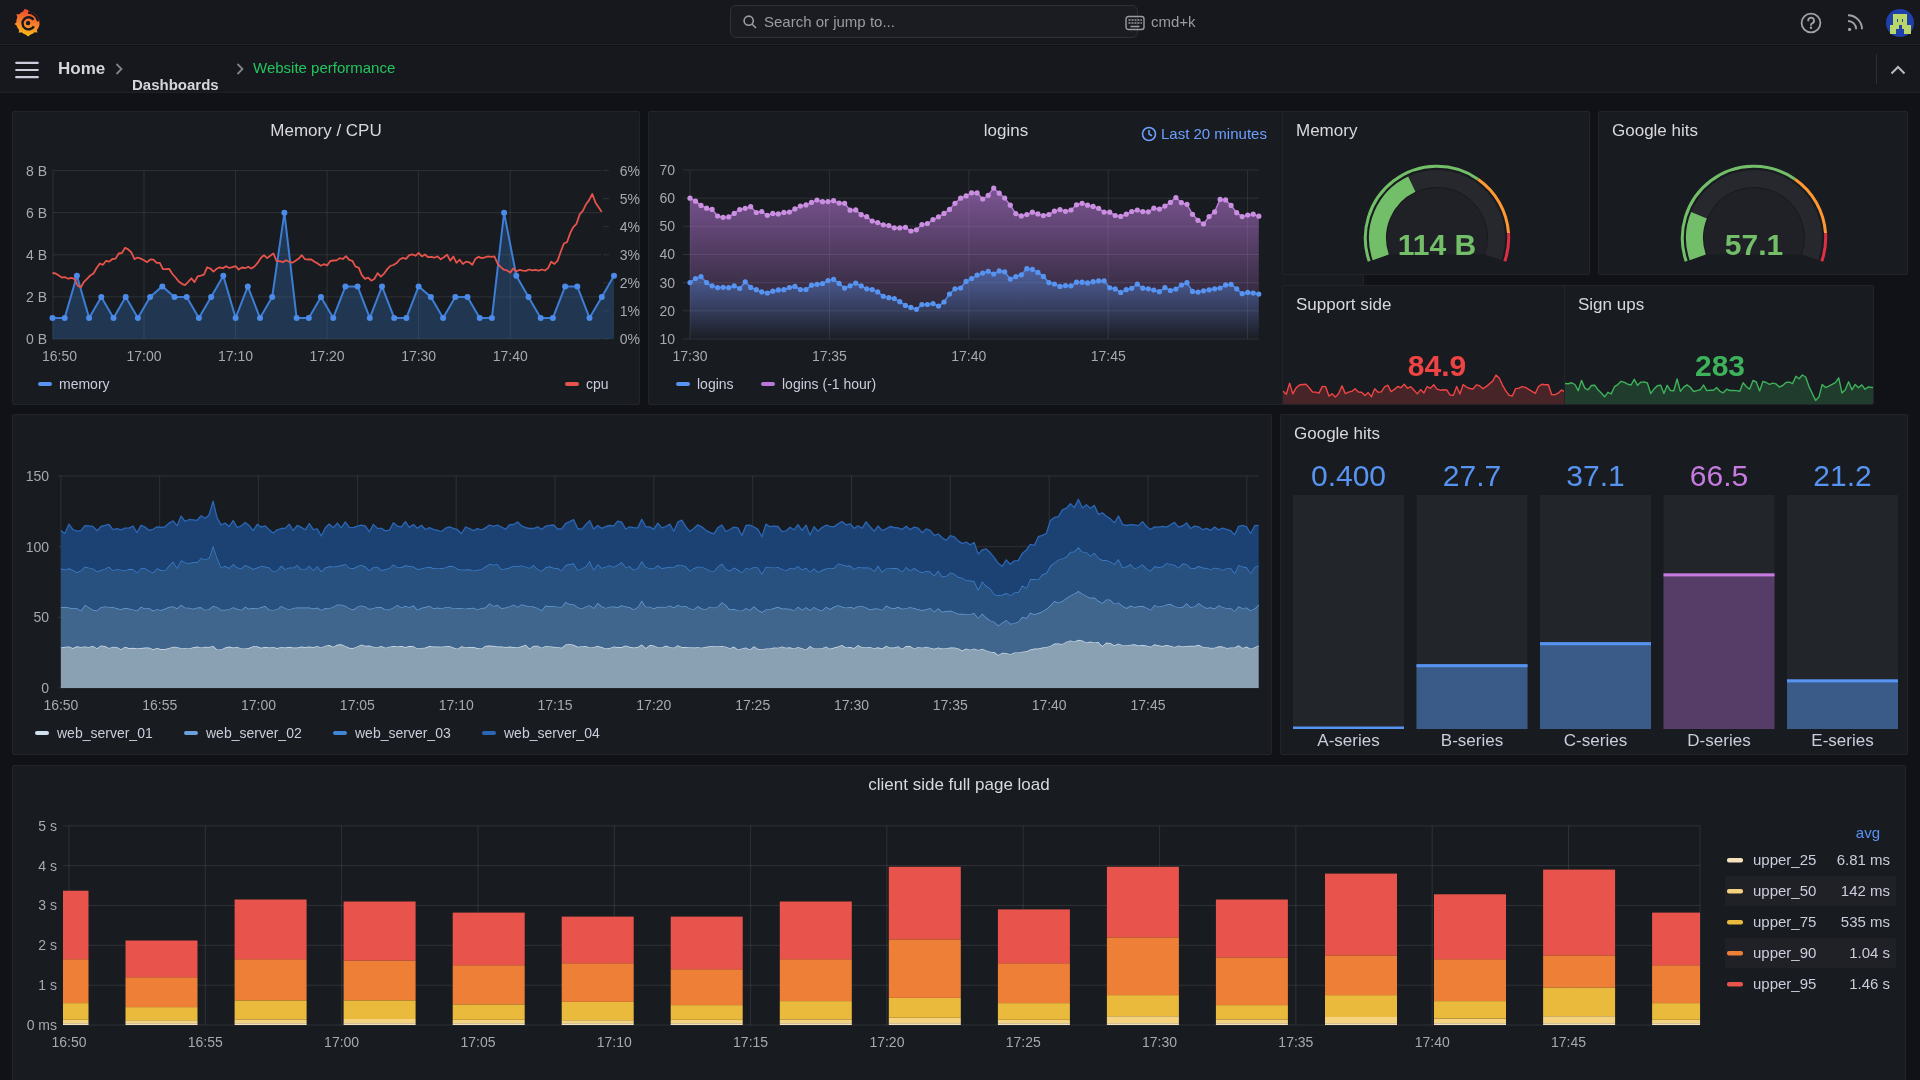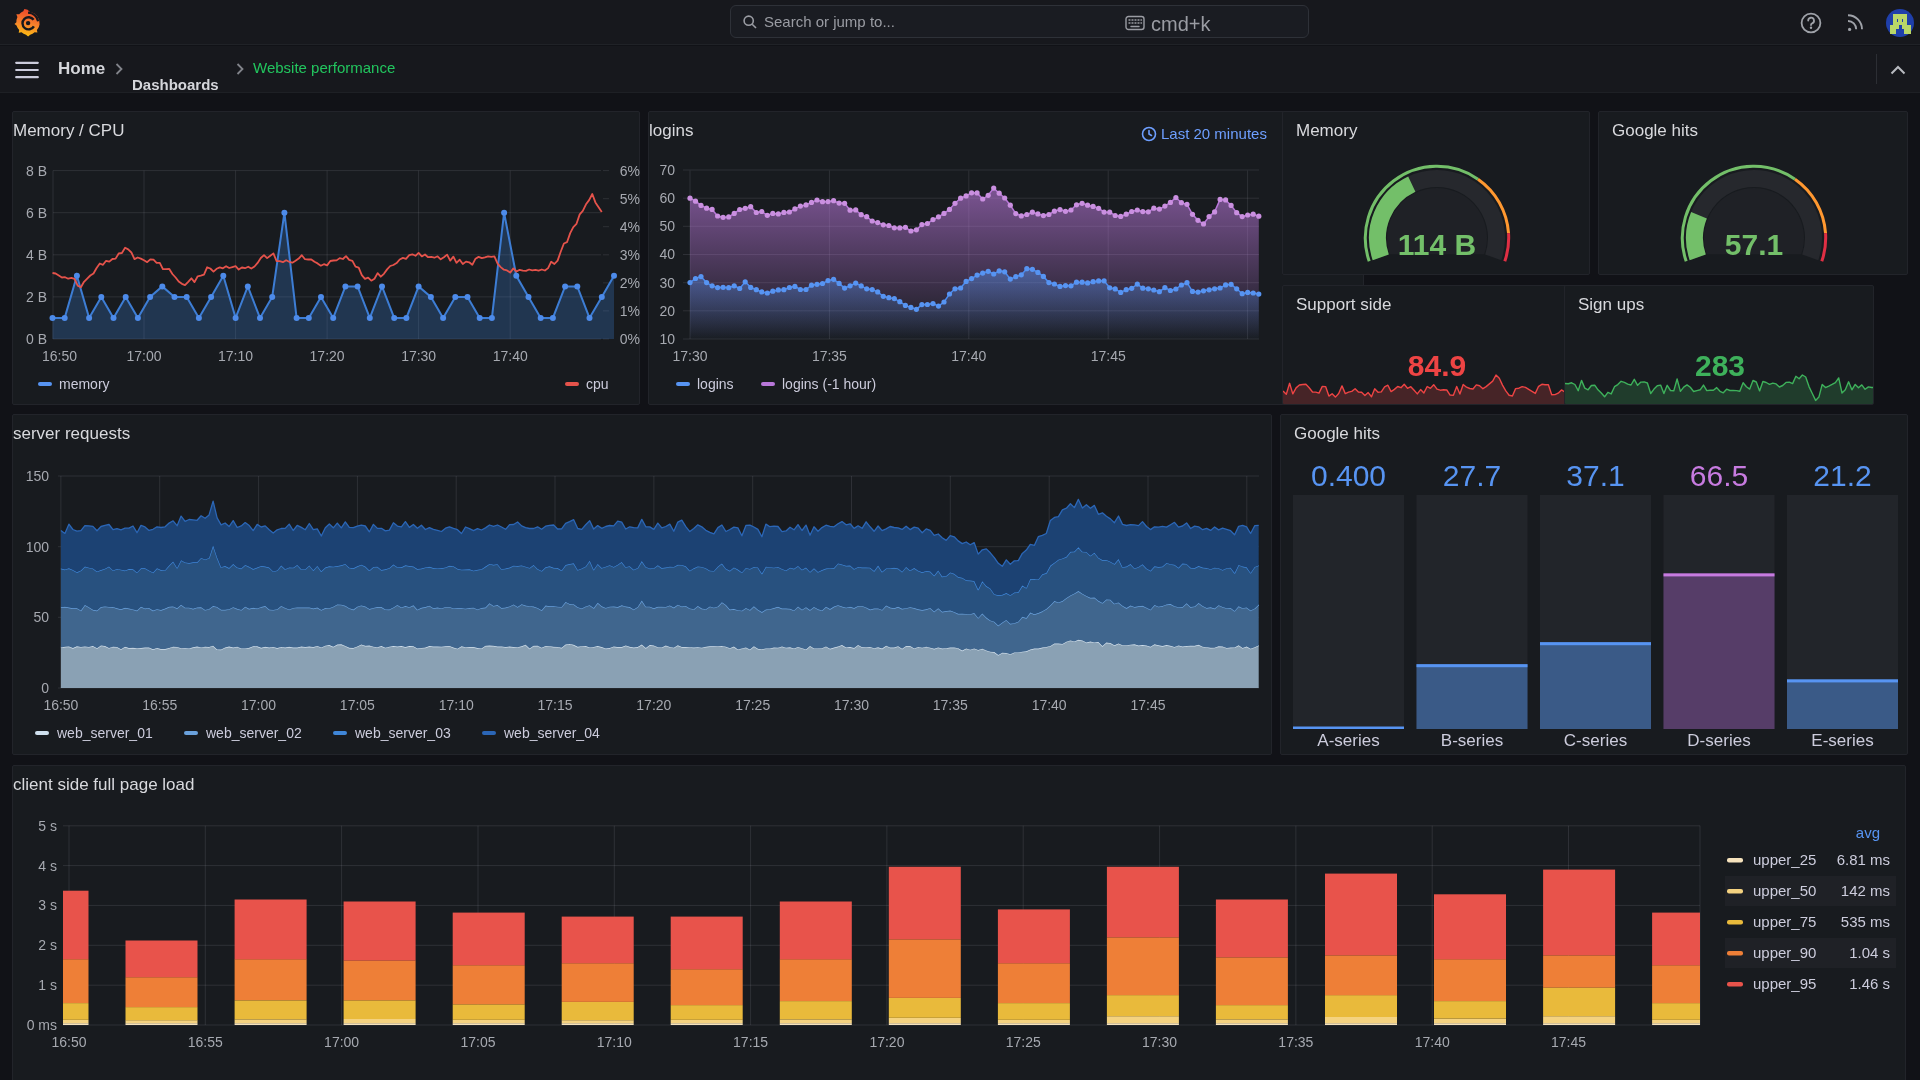--- a/index.html
+++ b/index.html
@@ -1,51 +1,51 @@
 <!DOCTYPE html>
 <html><head><meta charset="utf-8">
 <style>
 *{margin:0;padding:0;box-sizing:border-box}
 html,body{width:1920px;height:1080px;overflow:hidden;background:#111217;
   font-family:"Liberation Sans",sans-serif;color:#ccccdc}
 .abs{position:absolute}
 .panel{position:absolute;background:#181b1f;border:1px solid #22242a;border-radius:2px}
 .ptitle{position:absolute;top:0;left:0;right:0;height:38px;line-height:38px;
-  text-align:left;font-size:17px;font-weight:500;color:#d8d9dd;
+  text-align:center;font-size:17px;font-weight:500;color:#d8d9dd;
   white-space:nowrap;overflow:hidden}
 .ptitle.left{text-align:left;padding-left:13px}
 svg{position:absolute;left:0;top:0}
 </style></head>
 <body>
 
 <div class="abs" style="left:0;top:0;width:1920px;height:45px;background:#17181d;border-bottom:1px solid #202227">
   <svg width="30" height="30" style="left:13px;top:8px" viewBox="0 0 30 30">
     <defs>
         <linearGradient id="glogo" x1="0" y1="1" x2="0.2" y2="0">
       <stop offset="0" stop-color="#fbca0a"></stop>
           <stop offset="0.5" stop-color="#f8872b"></stop>
           <stop offset="1" stop-color="#ed4c2b"></stop>
         </linearGradient>
       </defs>
     <path fill="url(#glogo)" d="M14.6 1.8 L16.9 4.0 A11.3 11.3 0 0 1 26.6 16.2 L26.8 15.4 A12 12 0 0 1 23.9 21.9 L24.4 24.5 L21.6 24.2 A12 12 0 0 1 17.2 26.8 L15.1 28.6 L13.0 26.8 A12 12 0 0 1 8.5 24.3 L5.7 24.7 L6.2 21.9 A12 12 0 0 1 3.5 17.4 L1.5 15.9 L3.4 14.2 A12 12 0 0 1 4.4 9.0 L3.3 6.3 L6.2 6.2 A12 12 0 0 1 10.3 3.3 L11.4 1.0 Z"></path>
     <path fill="none" stroke="#17181d" stroke-width="2.4" d="M15.0 4.6 A10.3 10.3 0 0 1 25.2 13.3"></path>
     <path fill="none" stroke="#17181d" stroke-width="2.4" d="M20.6 11.8 A6.1 6.1 0 1 0 20.9 18.3"></path>
     <circle cx="15.1" cy="15.1" r="2.2" fill="#17181d"></circle>
   </svg>
-  <div class="abs" style="left:730px;top:5px;width:579px;height:33px;background:#1a1c22;border:1px solid #2e3138;border-radius:6px">
+  <div class="abs" style="left:730px;top:5px;width:408px;height:33px;background:#1a1c22;border:1px solid #2e3138;border-radius:6px">
     <svg width="16" height="16" style="left:11px;top:8px" viewBox="0 0 16 16" fill="none" stroke="#9a9ca3" stroke-width="1.6">
       <circle cx="6.7" cy="6.7" r="4.6"></circle>
         <path d="M10.2 10.2 L14 14"></path>
       </svg>
     <div class="abs" style="left:33px;top:7px;font-size:15px;color:#9a9ca3">Search or jump to...</div>
     <svg width="20" height="16" style="left:394px;top:9px" viewBox="0 0 20 16" fill="none" stroke="#9a9ca3" stroke-width="1.4">
       <rect x="1" y="1.5" width="18" height="13" rx="2.5"></rect>
       <path d="M4 5 h1 M7 5 h1 M10 5 h1 M13 5 h1 M16 5 h0.5 M4 8 h1 M7 8 h1 M10 8 h1 M13 8 h1 M16 8 h0.5 M6 11.5 h8" stroke-linecap="round"></path>
       </svg>
-    <div class="abs" style="left:420px;top:7px;font-size:20px;color:#9a9ca3">cmd+k</div>
+    <div class="abs" style="left:420px;top:7px;font-size:15px;color:#9a9ca3">cmd+k</div>
   </div>
   <svg width="22" height="22" style="left:1800px;top:12px" viewBox="0 0 22 22" fill="none">
     <circle cx="11" cy="11" r="9.4" stroke="#9fa2a9" stroke-width="1.8"></circle>
     <path d="M8.2 8.6 a2.9 2.9 0 1 1 4 2.7 c-0.9 0.4 -1.2 0.9 -1.2 1.8" stroke="#9fa2a9" stroke-width="1.8" stroke-linecap="round"></path>
     <circle cx="11" cy="15.8" r="1.2" fill="#9fa2a9"></circle>
   </svg>
   <svg width="22" height="22" style="left:1845px;top:12px" viewBox="0 0 22 22" fill="none" stroke="#9fa2a9" stroke-width="1.9">
     <circle cx="4.6" cy="17.4" r="1.6" fill="#9fa2a9" stroke="none"></circle>
     <path d="M3 10.8 a8.2 8.2 0 0 1 8.2 8.2 M3 5 a14 14 0 0 1 14 14" transform="translate(0,-1.8)"></path>
   </svg>
@@ -470,21 +470,20 @@
   </div>
 <div class="panel" style="left:1564px;top:285px;width:310px;height:120px;overflow:hidden">
     <div class="ptitle left">Sign ups</div>
     <svg width="310" height="120" viewBox="0 0 310 120">
       <path d="M0.0 97.5 L3.3 97.7 L6.6 96.8 L9.9 98.5 L13.2 104.7 L16.5 94.4 L19.8 102.1 L23.1 103.8 L26.4 99.5 L29.7 99.2 L33.0 103.8 L36.3 107.0 L39.6 110.8 L42.9 106.3 L46.2 107.9 L49.5 100.7 L52.8 98.6 L56.1 95.3 L59.4 96.4 L62.7 98.1 L66.0 99.0 L69.3 93.3 L72.6 99.3 L75.9 96.1 L79.1 95.9 L82.4 97.0 L85.7 107.5 L89.0 103.1 L92.3 99.8 L95.6 99.1 L98.9 107.5 L102.2 99.3 L105.5 104.5 L108.8 104.7 L112.1 93.0 L115.4 105.4 L118.7 101.1 L122.0 98.9 L125.3 101.3 L128.6 105.5 L131.9 104.6 L135.2 103.8 L138.5 99.1 L141.8 104.6 L145.1 104.3 L148.4 104.3 L151.7 101.6 L155.0 105.3 L158.3 106.8 L161.6 103.2 L164.9 104.5 L168.2 104.4 L171.5 104.6 L174.8 105.3 L178.1 96.7 L181.4 100.8 L184.7 103.1 L188.0 94.5 L191.3 96.0 L194.6 104.9 L197.9 95.5 L201.2 96.5 L204.5 98.3 L207.8 97.1 L211.1 97.9 L214.4 101.0 L217.7 99.5 L221.0 96.4 L224.3 96.2 L227.6 97.6 L230.9 90.3 L234.1 92.7 L237.4 89.0 L240.7 91.0 L244.0 100.6 L247.3 107.5 L250.6 114.4 L253.9 111.1 L257.2 98.4 L260.5 101.6 L263.8 100.1 L267.1 98.4 L270.4 96.6 L273.7 91.9 L277.0 107.0 L280.3 103.7 L283.6 95.8 L286.9 103.8 L290.2 98.4 L293.5 101.7 L296.8 98.9 L300.1 103.3 L303.4 100.9 L306.7 101.5 L310.0 101.5 L310.0 120.0 L0.0 120.0 Z" fill="rgba(62,177,91,0.22)"></path>
       <path d="M0.0 97.5 L3.3 97.7 L6.6 96.8 L9.9 98.5 L13.2 104.7 L16.5 94.4 L19.8 102.1 L23.1 103.8 L26.4 99.5 L29.7 99.2 L33.0 103.8 L36.3 107.0 L39.6 110.8 L42.9 106.3 L46.2 107.9 L49.5 100.7 L52.8 98.6 L56.1 95.3 L59.4 96.4 L62.7 98.1 L66.0 99.0 L69.3 93.3 L72.6 99.3 L75.9 96.1 L79.1 95.9 L82.4 97.0 L85.7 107.5 L89.0 103.1 L92.3 99.8 L95.6 99.1 L98.9 107.5 L102.2 99.3 L105.5 104.5 L108.8 104.7 L112.1 93.0 L115.4 105.4 L118.7 101.1 L122.0 98.9 L125.3 101.3 L128.6 105.5 L131.9 104.6 L135.2 103.8 L138.5 99.1 L141.8 104.6 L145.1 104.3 L148.4 104.3 L151.7 101.6 L155.0 105.3 L158.3 106.8 L161.6 103.2 L164.9 104.5 L168.2 104.4 L171.5 104.6 L174.8 105.3 L178.1 96.7 L181.4 100.8 L184.7 103.1 L188.0 94.5 L191.3 96.0 L194.6 104.9 L197.9 95.5 L201.2 96.5 L204.5 98.3 L207.8 97.1 L211.1 97.9 L214.4 101.0 L217.7 99.5 L221.0 96.4 L224.3 96.2 L227.6 97.6 L230.9 90.3 L234.1 92.7 L237.4 89.0 L240.7 91.0 L244.0 100.6 L247.3 107.5 L250.6 114.4 L253.9 111.1 L257.2 98.4 L260.5 101.6 L263.8 100.1 L267.1 98.4 L270.4 96.6 L273.7 91.9 L277.0 107.0 L280.3 103.7 L283.6 95.8 L286.9 103.8 L290.2 98.4 L293.5 101.7 L296.8 98.9 L300.1 103.3 L303.4 100.9 L306.7 101.5 L310.0 101.5" fill="none" stroke="#3eb15b" stroke-width="1.4" stroke-linejoin="round"></path>
       <text x="155.0" y="90" text-anchor="middle" style="font:30px 'Liberation Sans',sans-serif;font-weight:600;fill:#3eb15b;">283</text>
     </svg>
   </div>
 <div class="panel" style="left:12px;top:414px;width:1260px;height:341px">
-    <div class="ptitle">server requests</div>
     <svg width="1260" height="341" viewBox="0 0 1260 341">
       <line x1="45" y1="273.0" x2="1246" y2="273.0" stroke="rgba(204,204,220,0.12)" stroke-width="1"></line>
       <line x1="45" y1="202.3" x2="1246" y2="202.3" stroke="rgba(204,204,220,0.12)" stroke-width="1"></line>
       <line x1="45" y1="131.7" x2="1246" y2="131.7" stroke="rgba(204,204,220,0.12)" stroke-width="1"></line>
       <line x1="45" y1="61.0" x2="1246" y2="61.0" stroke="rgba(204,204,220,0.12)" stroke-width="1"></line>
       <line x1="47.9" y1="61.0" x2="47.9" y2="273.0" stroke="rgba(204,204,220,0.12)" stroke-width="1"></line>
       <line x1="146.7" y1="61.0" x2="146.7" y2="273.0" stroke="rgba(204,204,220,0.12)" stroke-width="1"></line>
       <line x1="245.6" y1="61.0" x2="245.6" y2="273.0" stroke="rgba(204,204,220,0.12)" stroke-width="1"></line>
       <line x1="344.4" y1="61.0" x2="344.4" y2="273.0" stroke="rgba(204,204,220,0.12)" stroke-width="1"></line>
       <line x1="443.2" y1="61.0" x2="443.2" y2="273.0" stroke="rgba(204,204,220,0.12)" stroke-width="1"></line>

